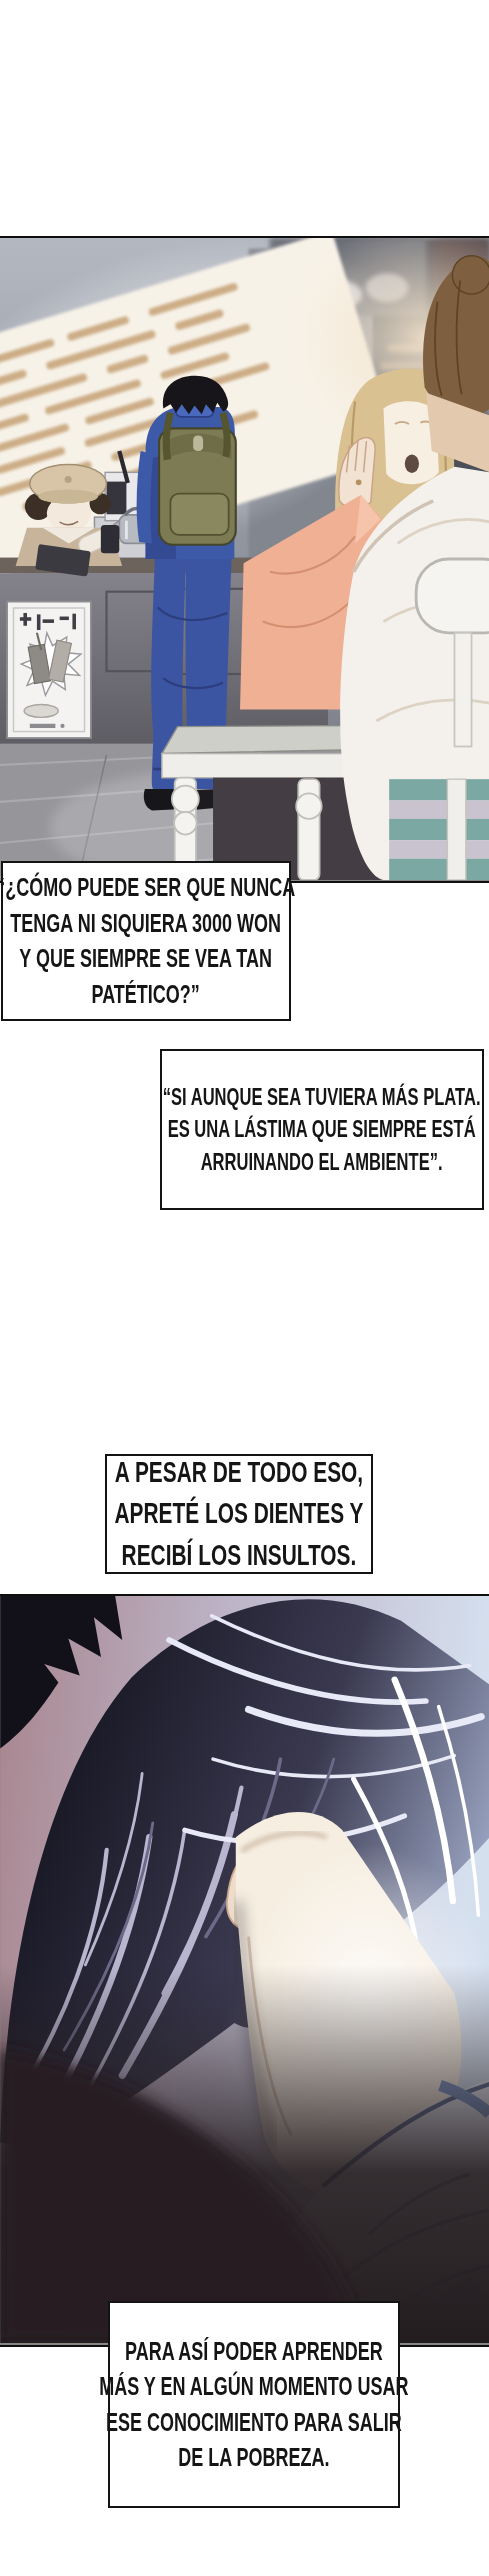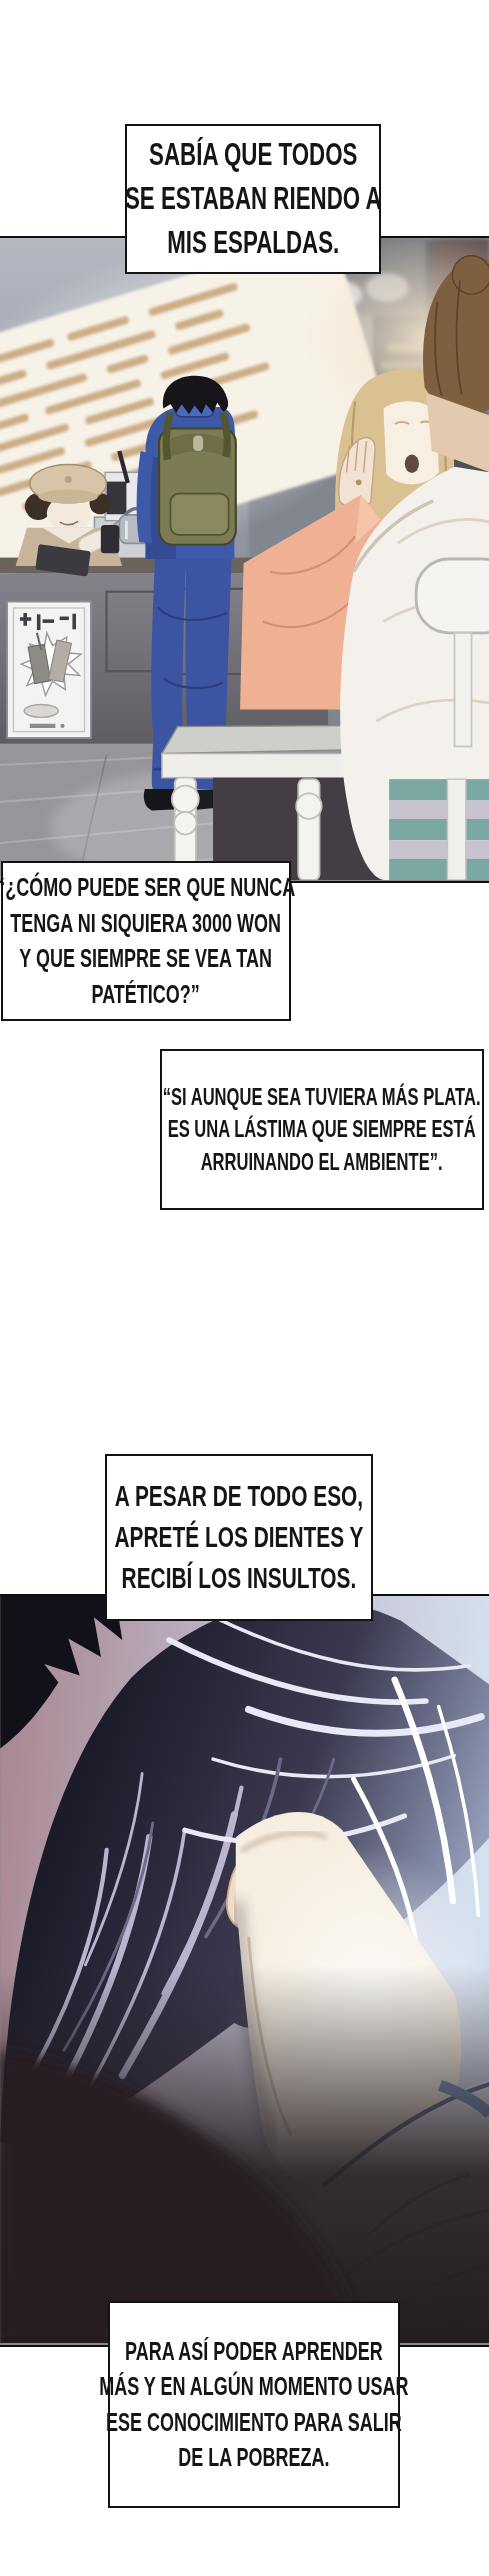--- a/index.html
+++ b/index.html
@@ -10,21 +10,21 @@
   #panel-cafe{top:236px;height:647px;}
   #panel-closeup{top:1594px;height:753px;}
   .nbox{position:absolute;background:#ffffff;border:2.1px solid #131313;z-index:10;
         display:flex;align-items:center;justify-content:center;box-sizing:border-box;}
   .ntext{text-align:center;font-family:"Liberation Sans",sans-serif;font-weight:700;color:#151515;
          transform:scaleX(0.72);transform-origin:center;line-height:1.42;white-space:nowrap;}
   .ntext span{display:block;}
   #box1{left:125px;top:124px;width:256px;height:150px;}
   #box2{left:1px;top:861px;width:290px;height:160px;}
   #box3{left:160px;top:1049px;width:324px;height:161px;}
-  #box4{left:105px;top:1454px;width:268px;height:167px;}
+  #box4{left:105px;top:1454px;width:268px;height:120px;}
   #box5{left:108px;top:2301px;width:292px;height:207px;}
   .fs1{font-size:31px;}
   .fs2{font-size:25px;}
   .fs3{font-size:23px;}
   .fs4{font-size:29px;}
   .fs5{font-size:25px;}
 </style>
 </head>
 <body>
 
@@ -348,27 +348,20 @@
         <path d="M620,690 C650,700 676,716 690,730" stroke="#7e99c9" stroke-width="16" fill="none"></path>
         <path d="M520,900 C562,860 612,830 662,815 M482,962 C542,912 612,882 688,866 M540,1020 C590,975 650,950 690,945" stroke="#93a9ce" stroke-width="5" fill="none"></path>
         <path d="M600,1000 L662,958 L690,990 L642,1032 Z" fill="#b3c2dd"></path>
       </g>
 
       <rect x="0" y="520" width="690" height="533" fill="url(#fadeDark)"></rect>
       <path d="M0,640 C140,660 300,740 420,880 C470,940 500,1000 510,1053 L0,1053 Z" fill="#251e21" filter="url(#bb10)"></path>
     </svg>
   </div>
 
-  <div class="nbox" id="box1">
-    <div class="ntext fs1">
-      <span>SABÍA QUE TODOS</span>
-      <span>SE ESTABAN RIENDO A</span>
-      <span>MIS ESPALDAS.</span>
-    </div>
-  </div>
 
   <div class="nbox" id="box2">
     <div class="ntext fs2">
       <span>“¿CÓMO PUEDE SER QUE NUNCA</span>
       <span>TENGA NI SIQUIERA 3000 WON</span>
       <span>Y QUE SIEMPRE SE VEA TAN</span>
       <span>PATÉTICO?”</span>
     </div>
   </div>
 

